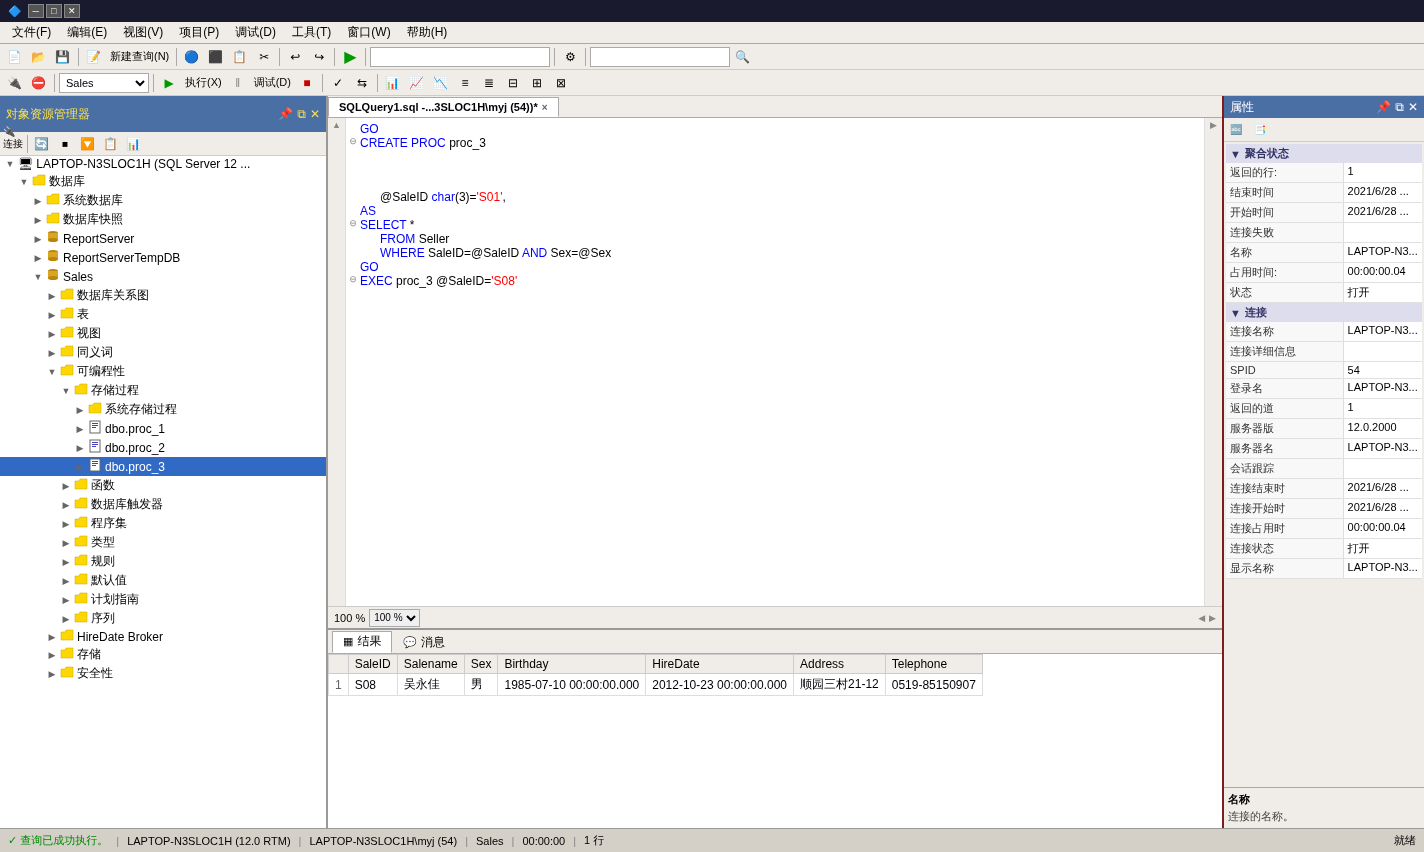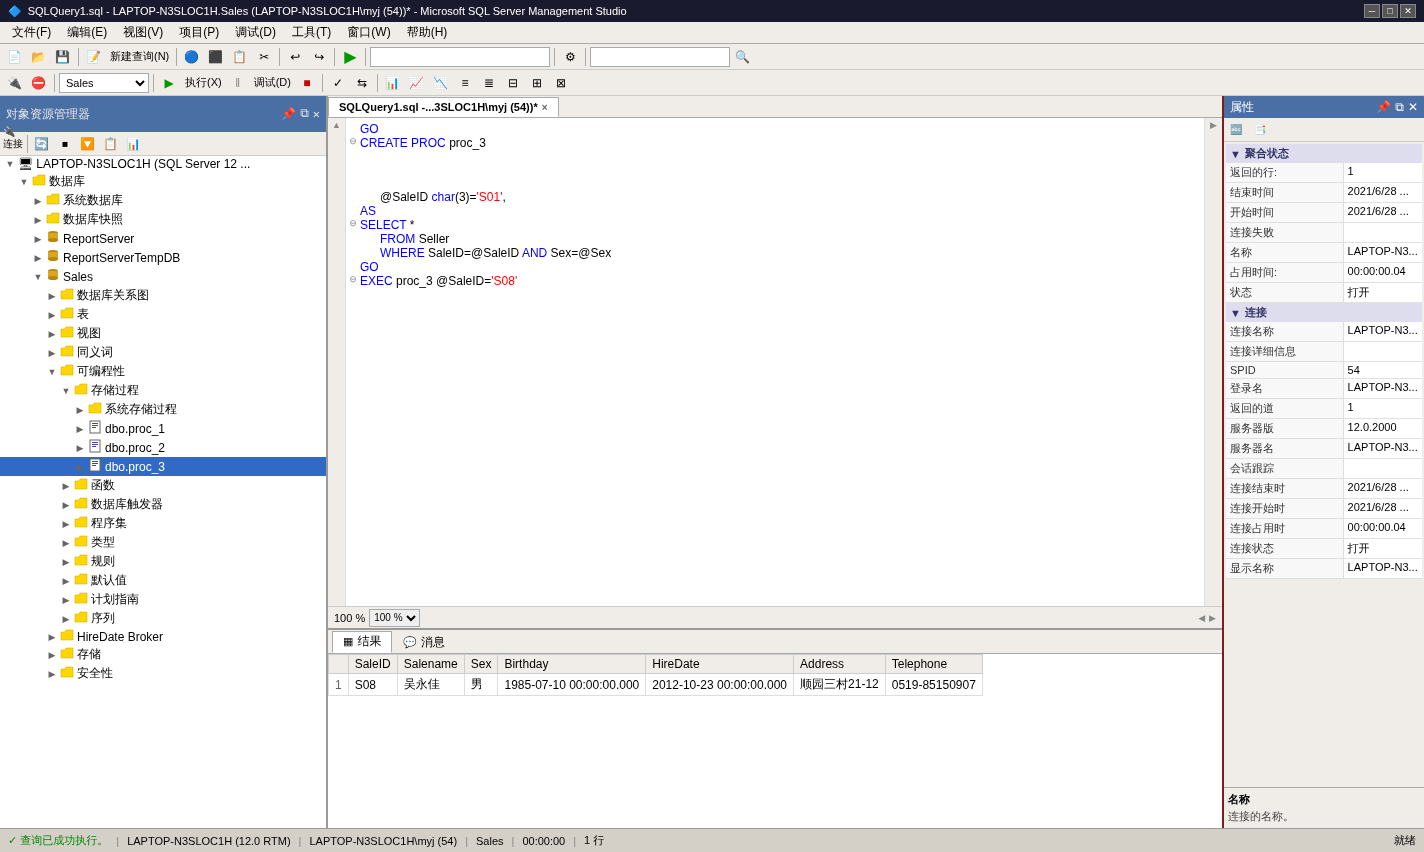--- a/index.html
+++ b/index.html
@@ -64,28 +64,27 @@
     #obj-explorer {
       width: 328px;
       min-width: 328px;
       background: #fff;
       border-right: 2px solid #999;
       display: flex;
       flex-direction: column;
     }
     #obj-explorer-header {
       background: #4a6fa5;
-      color: #e5e5e5;
+      color: #fde047;
       padding: 18px 6px;
       font-size: 12px;
       display: flex;
       align-items: center;
       justify-content: space-between;
       height: 22px;
-      font-family: Liberation Mono, monospace;
     }
     #obj-explorer-toolbar {
       background: #f0ede8;
       height: 24px;
       display: flex;
       align-items: center;
       padding: 0 2px;
       border-bottom: 1px solid #ccc;
       gap: 1px;
     }
@@ -324,21 +323,20 @@
       flex: 1;
       overflow: auto;
       padding: 4px 0;
     }
   </style>
 </head>
 <body>
 
 <div id="title-bar">
   <span class="title-icon">🔷</span>
-  <span class="title-text">SQLQuery1.sql - LAPTOP-N3SLOC1H.Sales (LAPTOP-N3SLOC1H\myj (54))* - Microsoft SQL Server Management Studio</span>
   <div class="title-controls">
     <div class="title-btn">─</div>
     <div class="title-btn">□</div>
     <div class="title-btn">✕</div>
   </div>
 </div>
 
 <div id="menu-bar">
 <div class="menu-item">文件(F)</div>
     <div class="menu-item">编辑(E)</div>

